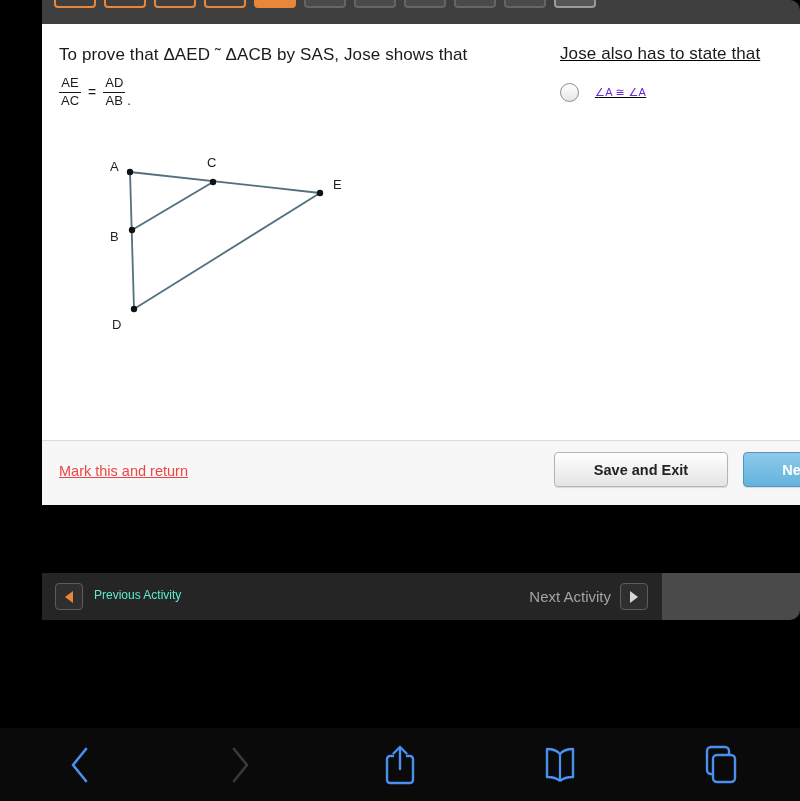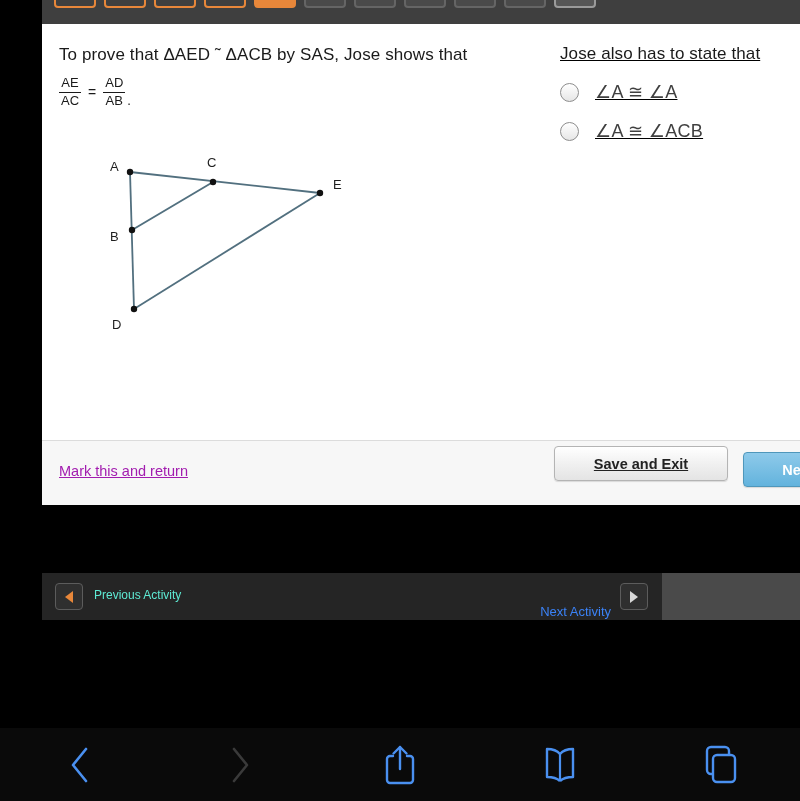--- a/index.html
+++ b/index.html
@@ -17,20 +17,21 @@
   }
 
   
   #page {
     position: absolute;
     left: 0; top: 0;
     width: 800px;
     height: 620px;
     background: #000000;
     overflow: hidden;
+    border-radius: 10px;
   }
 
   
   #pill-bar {
     position: absolute;
     left: 42px; top: 0;
     width: 758px;
     height: 24px;
     background: #3f3f3f;
     overflow: hidden;
@@ -140,60 +141,59 @@
     width: 19px;
     height: 19px;
     border-radius: 50%;
     border: 1.5px solid #8d8d8d;
     background: linear-gradient(to bottom, #ffffff 0%, #e6e6e6 100%);
     box-sizing: border-box;
     flex: 0 0 auto;
   }
   .option-label {
     margin-left: 16px;
-    font-size: 18px;
-    color: #404040;
+    font-size: 11px;
+    color: #6d28d9;
     letter-spacing: 0.3px;
   }
 
   
   #card-footer {
     position: absolute;
     left: 0;
     bottom: 0;
     width: 758px;
     height: 64px;
     border-top: 1px solid #dcdcdc;
     background: #f7f7f7;
   }
   #mark-return {
     position: absolute;
     left: 17px; top: 22px;
     font-size: 14.5px;
-    color: #a21caf;
+    color: #ef4444;
     cursor: pointer;
   }
   #save-exit {
     position: absolute;
-    left: 512px; top: 5px;
+    left: 512px; top: 11px;
     width: 174px;
     height: 35px;
     border: 1px solid #b4b4b4;
     border-radius: 4px;
     background: linear-gradient(to bottom, #ffffff 0%, #f0f0f0 52%, #e4e4e4 100%);
     box-shadow: 0 1px 1px rgba(0,0,0,0.12);
     font-size: 14.5px;
     font-weight: bold;
     color: #222222;
     display: flex;
     align-items: center;
     justify-content: center;
     box-sizing: border-box;
     cursor: pointer;
-    text-decoration: underline;
   }
   #next-btn {
     position: absolute;
     left: 701px; top: 11px;
     width: 110px;
     height: 35px;
     border: 1px solid #4f97bb;
     border-radius: 4px;
     background: linear-gradient(to bottom, #8ecaea 0%, #63b3dd 100%);
     box-shadow: 0 1px 1px rgba(0,0,0,0.12);
@@ -252,25 +252,24 @@
   }
   #prev-activity-label {
     position: absolute;
     left: 52px; top: 15px;
     font-size: 12px;
     color: #5eead4;
   }
   #next-activity-label {
     position: absolute;
     left: 483px; top: 15px;
-    font-size: 13px;
-    color: #3b82f6;
+    font-size: 15px;
+    color: #a3a3a3;
     text-align: right;
     width: 86px;
-    margin-top: 16px;
   }
 
   
   #safari-toolbar {
     position: absolute;
     left: 0; bottom: 0;
     width: 800px;
     height: 73px;
     background: #0a0a0a;
     display: flex;
@@ -348,24 +347,20 @@
         </div>
     </div>
 
     <div id="right-col">
       <div id="right-prompt">Jose also has to state that</div>
       <div id="options-list">
           <div class="option-row">
             <div class="radio"></div>
             <div class="option-label">∠A ≅ ∠A</div>
           </div>
-          <div class="option-row">
-            <div class="radio"></div>
-            <div class="option-label">∠A ≅ ∠ACB</div>
-          </div>
         </div>
     </div>
 
     <div id="card-footer">
       <a id="mark-return" href="#">Mark this and return</a>
       <div id="save-exit">Save and Exit</div>
       <div id="next-btn">Next</div>
     </div>
   </div>
 

